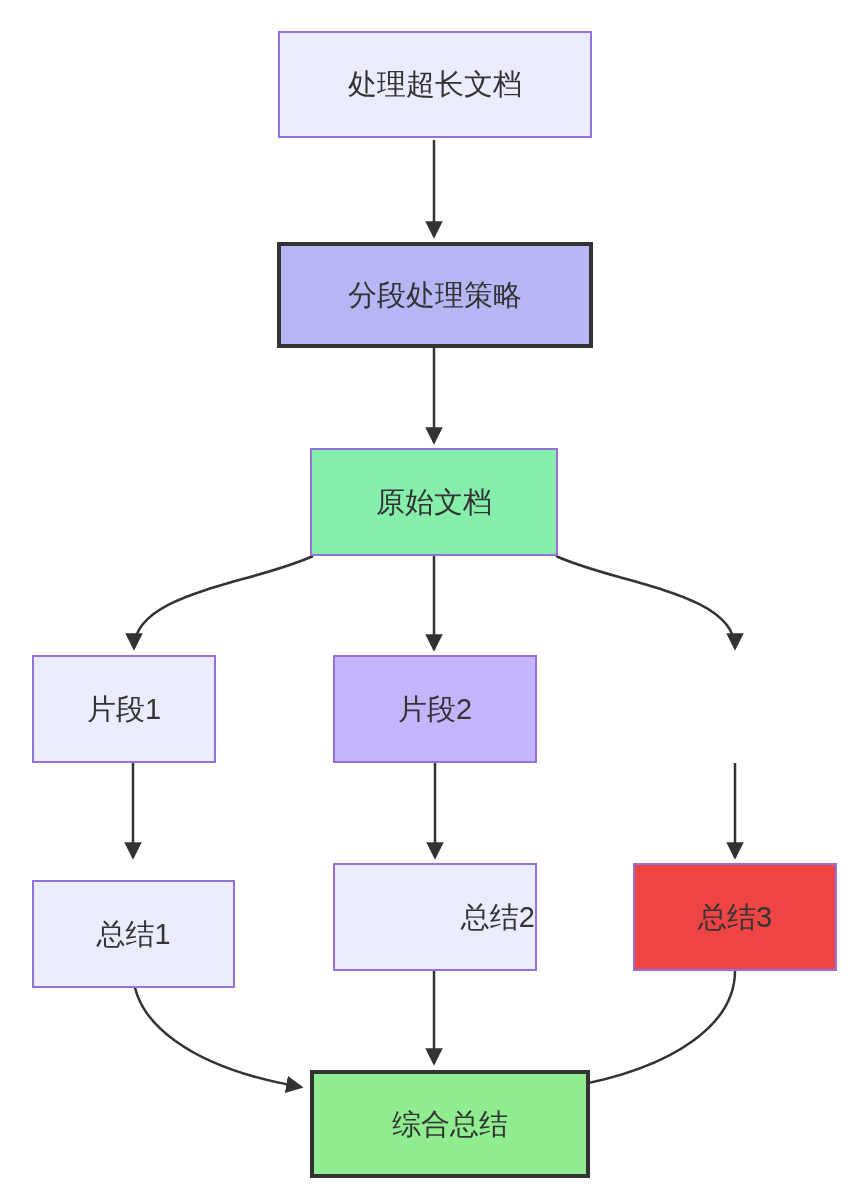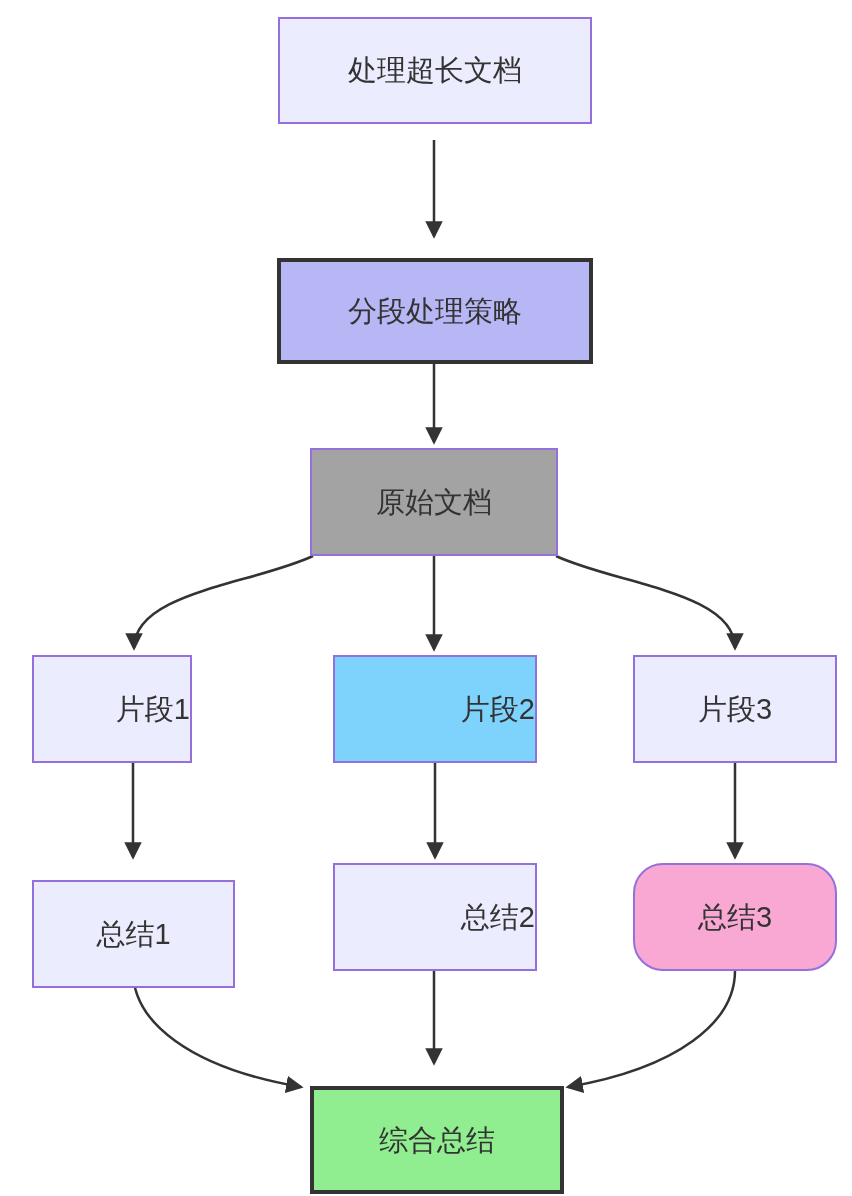--- a/index.html
+++ b/index.html
@@ -11,32 +11,32 @@
   #canvas{position:absolute;inset:0;width:852px;height:1196px;}
   #edges{position:absolute;left:0;top:0;width:852px;height:1196px;}
   .node{
     position:absolute;
     display:flex;align-items:center;justify-content:center;
     font-size:29px;line-height:1.2;
     box-sizing:border-box;
     border:2px solid;
     text-align:center;
   }
-  .node.thick{border-width:4px;margin-top:16px;}
+  .node.thick{border-width:4px;}
   
-  #node-A{left:278px;top:17px;width:314px;height:107px;}
+  #node-A{left:278px;top:31px;width:314px;height:107px;}
   #node-B{left:277px;top:242px;width:316px;height:106px;}
   #node-C{left:310px;top:448px;width:248px;height:108px;}
-  #node-D1{left:32px;top:655px;width:160px;height:108px;justify-content:flex-end;}
+  #node-D1{left:32px;top:655px;width:184px;height:108px;}
   #node-D2{left:333px;top:655px;width:204px;height:108px;}
   #node-D3{left:633px;top:655px;width:204px;height:108px;}
   #node-E1{left:32px;top:863px;width:203px;height:108px;margin-top:17px;}
   #node-E2{left:333px;top:863px;width:204px;height:108px;}
   #node-E3{left:633px;top:863px;width:204px;height:108px;}
-  #node-F{left:310px;top:1070px;width:254px;height:108px;}
+  #node-F{left:310px;top:1070px;width:280px;height:108px;}
   .edge{fill:none;stroke-width:2.5px;}
 </style>
 </head>
 <body style="background: rgb(255, 255, 255);">
 
 <div id="canvas">
 
   <svg id="edges" viewBox="0 0 852 1196" xmlns="http://www.w3.org/2000/svg" aria-hidden="true">
     <defs>
       <marker id="arrow" viewBox="0 0 10 10" refX="8.5" refY="5" markerWidth="7" markerHeight="7" orient="auto-start-reverse">
@@ -59,45 +59,42 @@
   </svg>
 
   <div class="node" id="node-A" style="background: rgb(236, 236, 255); border-color: rgb(147, 112, 219); color: rgb(51, 51, 51);">
     <span>处理超长文档</span>
   </div>
 
   <div class="node thick" id="node-B" style="background: rgb(182, 183, 244); border-color: rgb(51, 51, 51); color: rgb(51, 51, 51);">
     <span>分段处理策略</span>
   </div>
 
-  <div class="node" id="node-C" style="background: #a3a3a3; border-color: rgb(147, 112, 219); color: rgb(51, 51, 51);">
+  <div class="node" id="node-C" style="background: #86efac; border-color: rgb(147, 112, 219); color: rgb(51, 51, 51);">
     <span>原始文档</span>
   </div>
 
   <div class="node" id="node-D1" style="background: rgb(236, 236, 255); border-color: rgb(147, 112, 219); color: rgb(51, 51, 51);">
     <span>片段1</span>
   </div>
 
-  <div class="node" id="node-D2" style="background: #7dd3fc; border-color: rgb(147, 112, 219); color: rgb(51, 51, 51); justify-content: flex-end;">
+  <div class="node" id="node-D2" style="background: #c4b5fd; border-color: rgb(147, 112, 219); color: rgb(51, 51, 51);">
     <span>片段2</span>
   </div>
 
-  <div class="node" id="node-D3" style="background: rgb(236, 236, 255); border-color: rgb(147, 112, 219); color: rgb(51, 51, 51);">
-    <span>片段3</span>
-  </div>
 
   <div class="node" id="node-E1" style="background: rgb(236, 236, 255); border-color: rgb(147, 112, 219); color: rgb(51, 51, 51);">
     <span>总结1</span>
   </div>
 
   <div class="node" id="node-E2" style="background: rgb(236, 236, 255); border-color: rgb(147, 112, 219); color: rgb(51, 51, 51); justify-content: flex-end;">
     <span>总结2</span>
   </div>
 
-  <div class="node" id="node-E3" style="background: #f9a8d4; border-color: rgb(147, 112, 219); color: rgb(51, 51, 51); border-radius: 30px;">
+  <div class="node" id="node-E3" style="background: #ef4444; border-color: rgb(147, 112, 219); color: rgb(51, 51, 51);">
     <span>总结3</span>
   </div>
 
   <div class="node thick" id="node-F" style="background: rgb(144, 238, 144); border-color: rgb(51, 51, 51); color: rgb(51, 51, 51);">
     <span>综合总结</span>
   </div>
 
 </div>
 
 </body></html>

